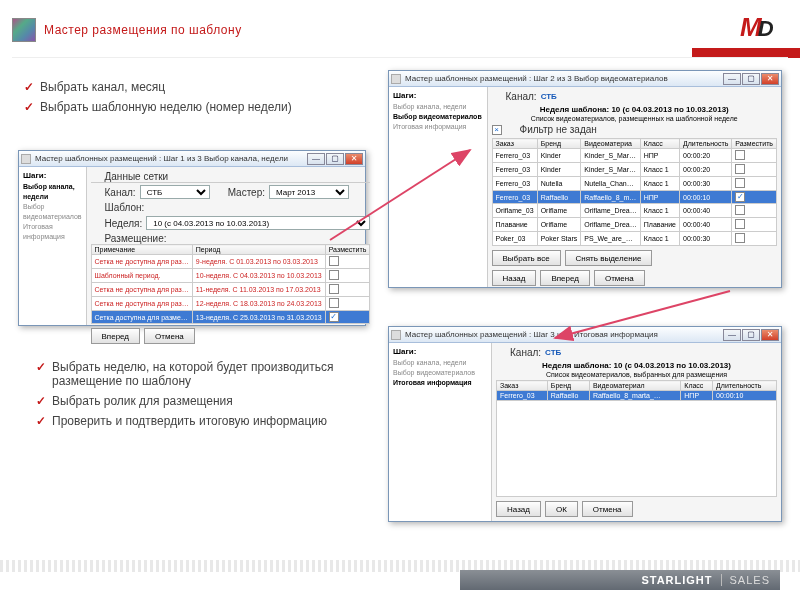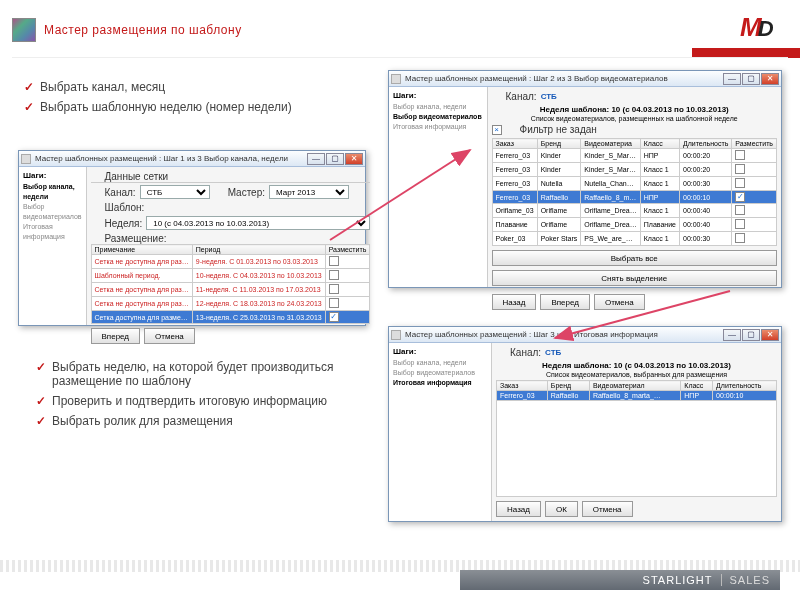--- a/index.html
+++ b/index.html
@@ -44,31 +44,31 @@
   .btn { border:1px solid #999; background:linear-gradient(#fefefe,#e2e2e2); font-size:8px; padding:1px 10px; height:16px; }
 
   table { border-collapse:collapse; width:100%; background:#fff; }
   th,td { border:1px solid #ccc; padding:1px 3px; text-align:left; font-size:7px; white-space:nowrap; overflow:hidden; }
   th { background:linear-gradient(#fafafa,#e8e8e8); font-weight:normal; }
   tr.red td { color:#c22; }
   tr.sel td { background:#3e7ad3; color:#fff; }
   .chk { width:10px;height:10px;border:1px solid #888;display:inline-block;background:#fff;line-height:8px;text-align:center;font-size:8px;color:#1a6cd2; }
 
   .btns-right { display:flex; justify-content:flex-start; gap:4px; margin-top:auto; padding-top:4px; }
-  .btns-right.split { justify-content:flex-start;flex-direction:column; }
+  .btns-right.split { justify-content:flex-start; }
   .spacer { flex:1; }
 
   
   .arrow { position:absolute; pointer-events:none; }
   .arrow svg { overflow:visible; }
 
   
   .footerbar { position:absolute; bottom:28px; left:0; right:0; height:12px; background:repeating-linear-gradient(90deg,#e8e8e8 0 3px,#fff 3px 6px); }
   .footerpad { position:absolute; bottom:10px; right:20px; height:20px; width:320px; background:linear-gradient(#8a8f95,#626972); display:flex; align-items:center; justify-content:flex-end; padding-right:10px; color:#fff; font-size:11px; letter-spacing:1px; }
-  .footerpad .lbl1 { font-weight:normal; }
+  .footerpad .lbl1 { font-weight:bold; }
   .footerpad .div { width:1px;height:12px;background:#bbb;margin:0 8px;}
   .footerpad .lbl2 { color:#ddd; }
   .link { color:#1558b8; font-size:8px; font-weight:bold; }
 </style>
 </head>
 <body>
 
 <div class="hdr">
   <div class="hdr-icon"></div>
   <div class="hdr-title">Мастер размещения по шаблону</div>
@@ -79,22 +79,22 @@
 <div class="red-underbar"></div>
 <div class="top-rule"></div>
 
 <ul class="bul bul1">
   <li>Выбрать канал, месяц</li>
   <li>Выбрать шаблонную неделю (номер недели)</li>
 </ul>
 
 <ul class="bul bul2">
   <li>Выбрать неделю, на которой будет производиться размещение по шаблону</li>
+  <li>Выбрать ролик для размещения</li>
   <li>Проверить и подтвердить итоговую информацию</li>
-  <li>Выбрать ролик для размещения</li>
 </ul>
 
 <div class="win" style="left:18px; top:150px; width:348px; height:176px;">
   <div class="titlebar">
     <div class="ico"></div>
     <div class="ttl">Мастер шаблонных размещений : Шаг 1 из 3 Выбор канала, недели</div>
     <div class="winbtns">
       <div class="winbtn">—</div>
       <div class="winbtn">▢</div>
       <div class="winbtn close">✕</div>

